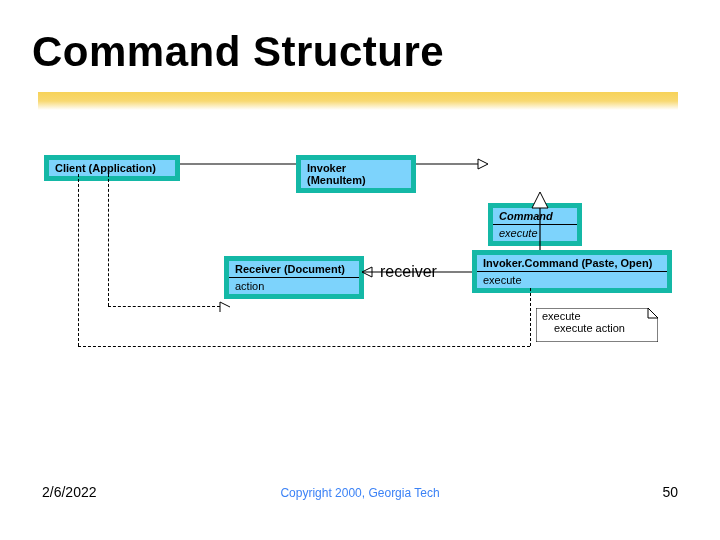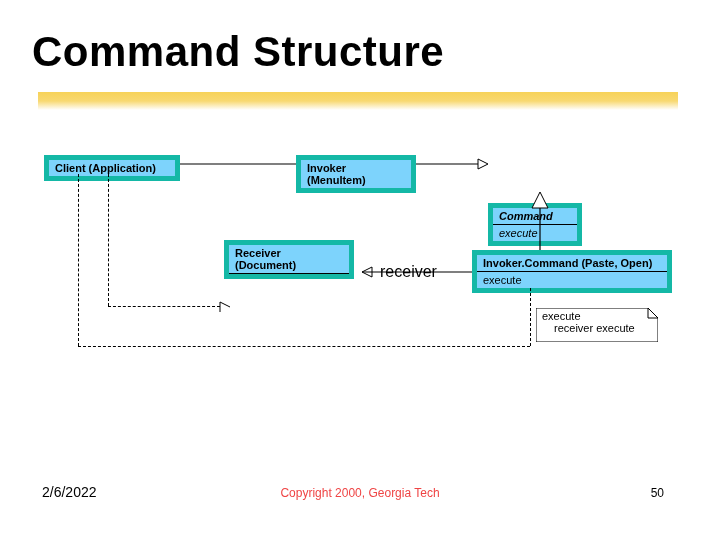--- a/index.html
+++ b/index.html
@@ -38,27 +38,27 @@
     bottom: 40px;
     font-size: 14px;
     color: #000;
   }
   .footer-copy {
     position: absolute;
     left: 50%;
     transform: translateX(-50%);
     bottom: 40px;
     font-size: 12px;
-    color: #ef4444;
+    color: #3b82f6;
   }
   .footer-page {
     position: absolute;
-    right: 56px;
+    right: 42px;
     bottom: 40px;
-    font-size: 12px;
+    font-size: 14px;
     color: #000;
   }
   .canvas {
     position: absolute;
     left: 0;
     top: 0;
     width: 720px;
     height: 540px;
   }
   .uml-box {
@@ -102,39 +102,40 @@
   <div class="uml-box" style="left:296px; top:155px; width:120px;">
     <div class="uml-pad">Invoker (MenuItem)</div>
   </div>
 
   <div class="uml-box" style="left:488px; top:155px; width:94px;margin-top:48px;">
     <div class="uml-pad italic">Command</div>
     <div class="uml-sep"></div>
     <div class="uml-pad italic" style="font-weight:normal;">execute</div>
   </div>
 
-  <div class="uml-box" style="left:224px; top:240px; width:130px;">
+  <div class="uml-box" style="left:224px; top:256px; width:140px;">
     <div class="uml-pad">Receiver (Document)</div>
     <div class="uml-sep"></div>
+    <div class="uml-pad" style="font-weight:normal;">action</div>
   </div>
 
   <div class="uml-box" style="left:472px; top:250px; width:200px;">
     <div class="uml-pad">Invoker.Command (Paste, Open)</div>
     <div class="uml-sep"></div>
     <div class="uml-pad" style="font-weight:normal;">execute</div>
   </div>
 
   <div class="note-box" style="left:536px; top:308px; width:122px; height:34px;">
     <svg viewBox="0 0 122 34" style="position:absolute; left:0; top:0; width:122px; height:34px;">
       <polygon points="0,0 112,0 122,10 122,34 0,34" fill="#fff" stroke="#000" stroke-width="1"></polygon>
       <polyline points="112,0 112,10 122,10" fill="none" stroke="#000" stroke-width="1"></polyline>
     </svg>
     <div style="position:relative; padding:2px 6px; font-size:11px;">
       <div>execute</div>
-      <div style="padding-left:12px;">receiver execute</div>
+      <div style="padding-left:12px;">execute action</div>
     </div>
   </div>
 
   <svg width="720" height="540" style="position:absolute; left:0; top:0; pointer-events:none;">
 
     <line x1="180" y1="164" x2="296" y2="164" stroke="#000" stroke-width="1.2"></line>
 
     <line x1="416" y1="164" x2="482" y2="164" stroke="#000" stroke-width="1.2"></line>
     <polygon points="488,164 478,159 478,169" fill="#fff" stroke="#000" stroke-width="1"></polygon>
 

